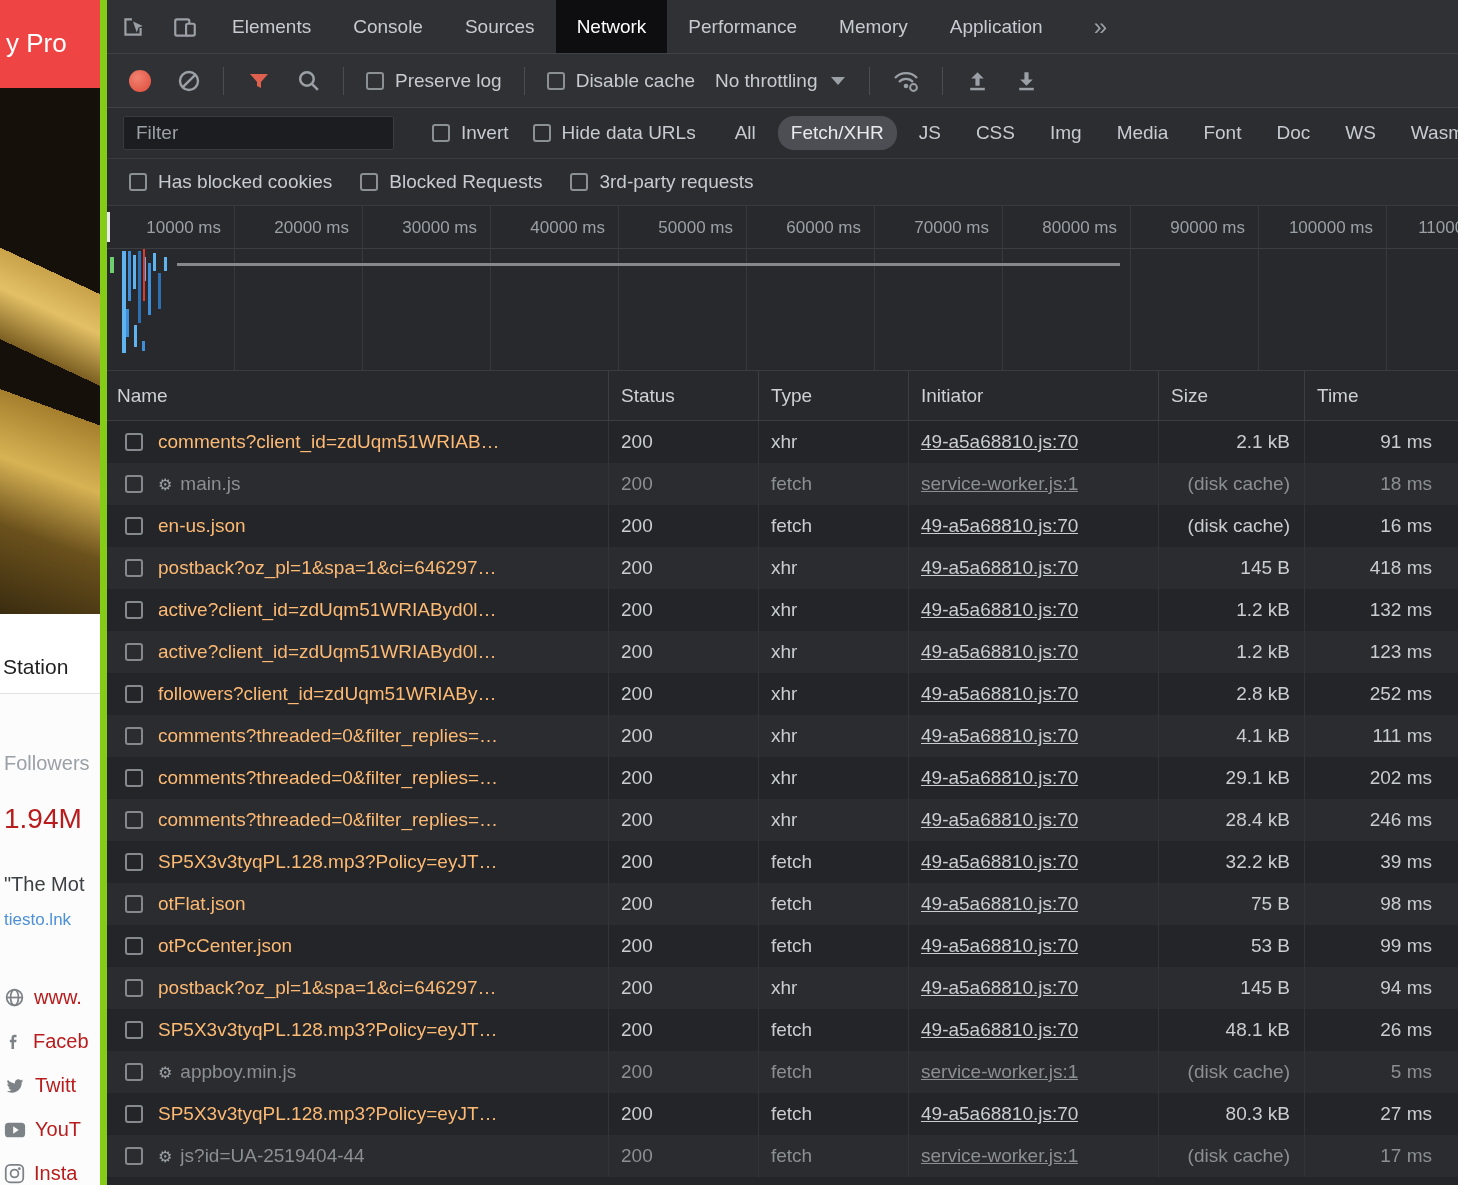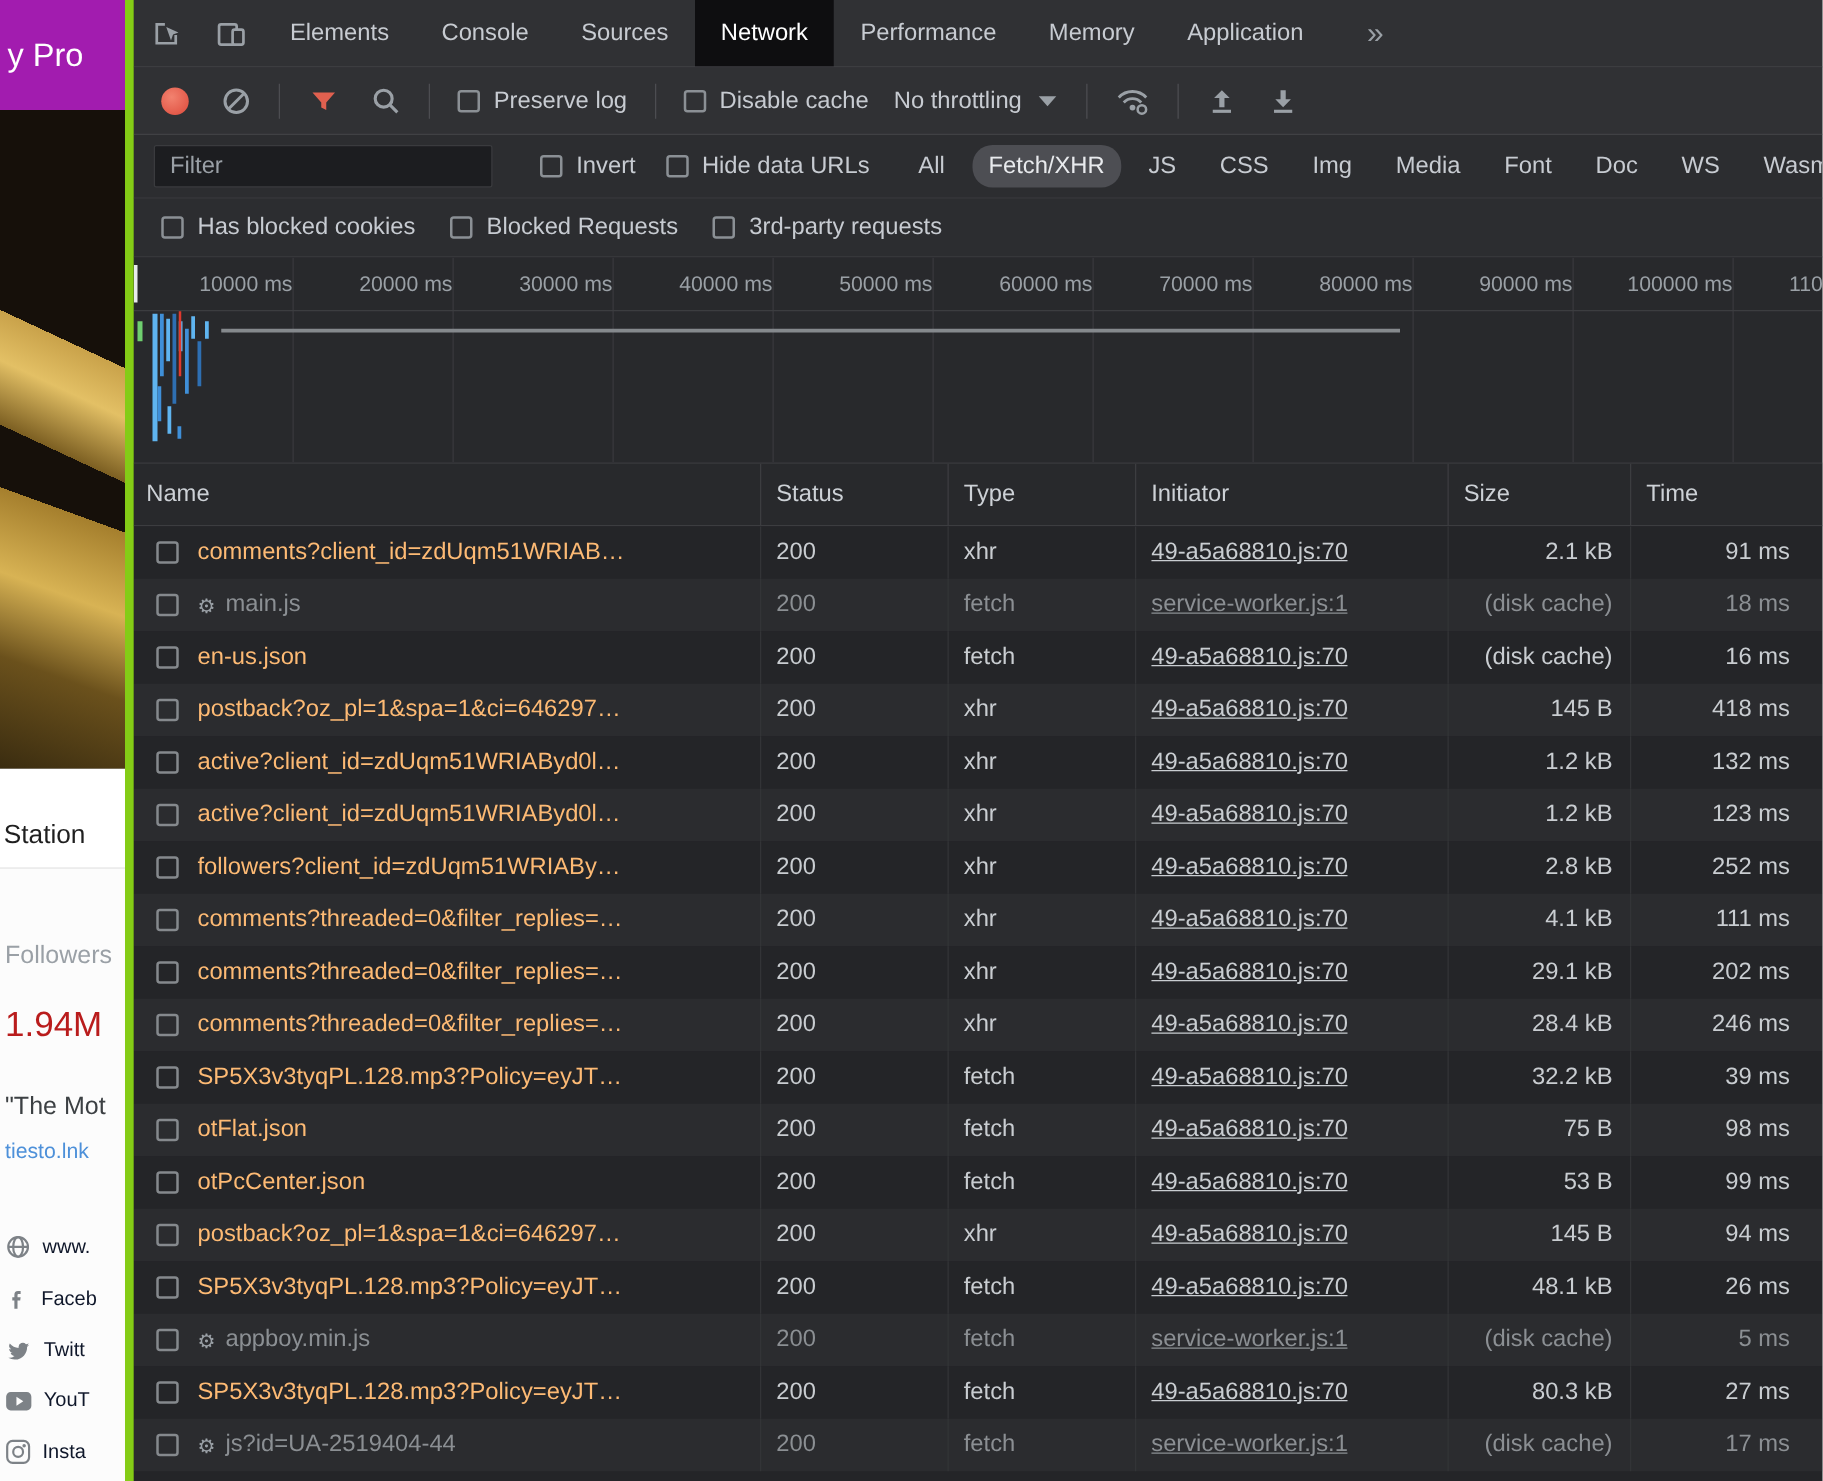--- a/index.html
+++ b/index.html
@@ -2,36 +2,36 @@
 <html><head>
 <meta charset="utf-8">
 <style>
   *{box-sizing:border-box;margin:0;padding:0}
   html,body{width:1458px;height:1185px;overflow:hidden;background:#fff;
     font-family:"Liberation Sans","DejaVu Sans",sans-serif}
   .app{display:flex;width:1458px;height:1185px}
 
   
   .strip{flex:0 0 100px;width:100px;background:#fdfdfd;overflow:hidden;display:flex;flex-direction:column}
-  .strip-top{height:88px;background:#a21caf;color:#fff;display:flex;align-items:center;
+  .strip-top{height:88px;background:#ef4444;color:#fff;display:flex;align-items:center;
     padding-left:6px;font-size:26px;white-space:nowrap}
   .strip-img{height:527px;background:
     linear-gradient(205deg, rgba(0,0,0,0) 36%, #c9a24a 36%, #e3c065 43%, #7c5f22 52%, rgba(0,0,0,0) 52%),
     linear-gradient(200deg, rgba(0,0,0,0) 60%, #a57f2d 60%, #d8b354 72%, #6b511c 84%, #3a2c10 100%),
     #16100a}
   .strip-gap{height:26px;background:#fff}
   .strip-station{height:54px;background:#fff;border-bottom:1px solid #e0e0e0;display:flex;
     align-items:center;padding-left:3px;font-size:21px;color:#1f1f1f;white-space:nowrap}
   .strip-body{flex:1;background:#fcfcfc;padding-left:4px;white-space:nowrap}
   .followers-label{margin-top:58px;font-size:20px;color:#9aa0a6}
   .followers-count{margin-top:28px;font-size:28px;color:#b91c1c}
   .strip-quote{margin-top:38px;font-size:20px;color:#3c4043}
   .strip-link{margin-top:14px;font-size:17px;color:#4d90d9}
   .social{margin-top:56px;display:flex;flex-direction:column;gap:21px}
-  .social-item{display:flex;align-items:center;gap:9px;font-size:16px;color:#0f172a;overflow:hidden}
+  .social-item{display:flex;align-items:center;gap:9px;font-size:20px;color:#b91c1c;overflow:hidden}
   .social-item svg{flex:0 0 auto}
 
   
   .devtools{flex:1;min-width:0;background:#242528;color:#c7cbd1;border-left:7px solid #84cc16;
     display:flex;flex-direction:column;overflow:hidden;font-size:19px}
 
   
   .tabbar{height:54px;flex:0 0 54px;background:#303134;border-bottom:1px solid #404144;
     display:flex;align-items:stretch}
   .ticon{display:flex;align-items:center;justify-content:center;padding:0 12px;cursor:pointer}
@@ -66,21 +66,21 @@
   
   .checkrow{height:47px;flex:0 0 47px;background:#2c2d30;border-bottom:1px solid #3a3b3e;
     display:flex;align-items:center;padding:0 8px}
   .checkrow .chk{margin:0 14px}
 
   
   .timeline{height:165px;flex:0 0 165px;position:relative;background:#28292c;
     border-bottom:1px solid #3a3b3e;overflow:hidden}
   .tl-cols{position:absolute;inset:0;display:flex}
   .tl-col{flex:0 0 128px;width:128px;border-right:1px solid #38393c;position:relative}
-  .tl-col span{position:absolute;right:0;top:12px;font-size:17px;color:#9aa0a6;white-space:nowrap}
+  .tl-col span{position:absolute;right:13px;top:12px;font-size:17px;color:#9aa0a6;white-space:nowrap}
   .tl-ruler-line{position:absolute;left:0;right:0;top:42px;height:1px;background:#3c3d40}
   .tl-handle{position:absolute;left:0;top:6px;width:3px;height:30px;background:#e8eaed}
   .tl-bars{position:absolute;left:0;top:43px;right:0;bottom:0}
   .tl-bars i{position:absolute;display:block}
 
   
   .table{flex:1;display:flex;flex-direction:column;min-height:0;background:#242528}
   .thead{height:50px;flex:0 0 50px;background:#28292c;border-bottom:1px solid #3c3d40;
     display:grid;grid-template-columns:501px 150px 150px 250px 146px 1fr;align-items:center}
   .thead .hcell{padding-left:12px;border-left:1px solid #3c3d40;height:100%;display:flex;align-items:center;color:#cdd1d6}

